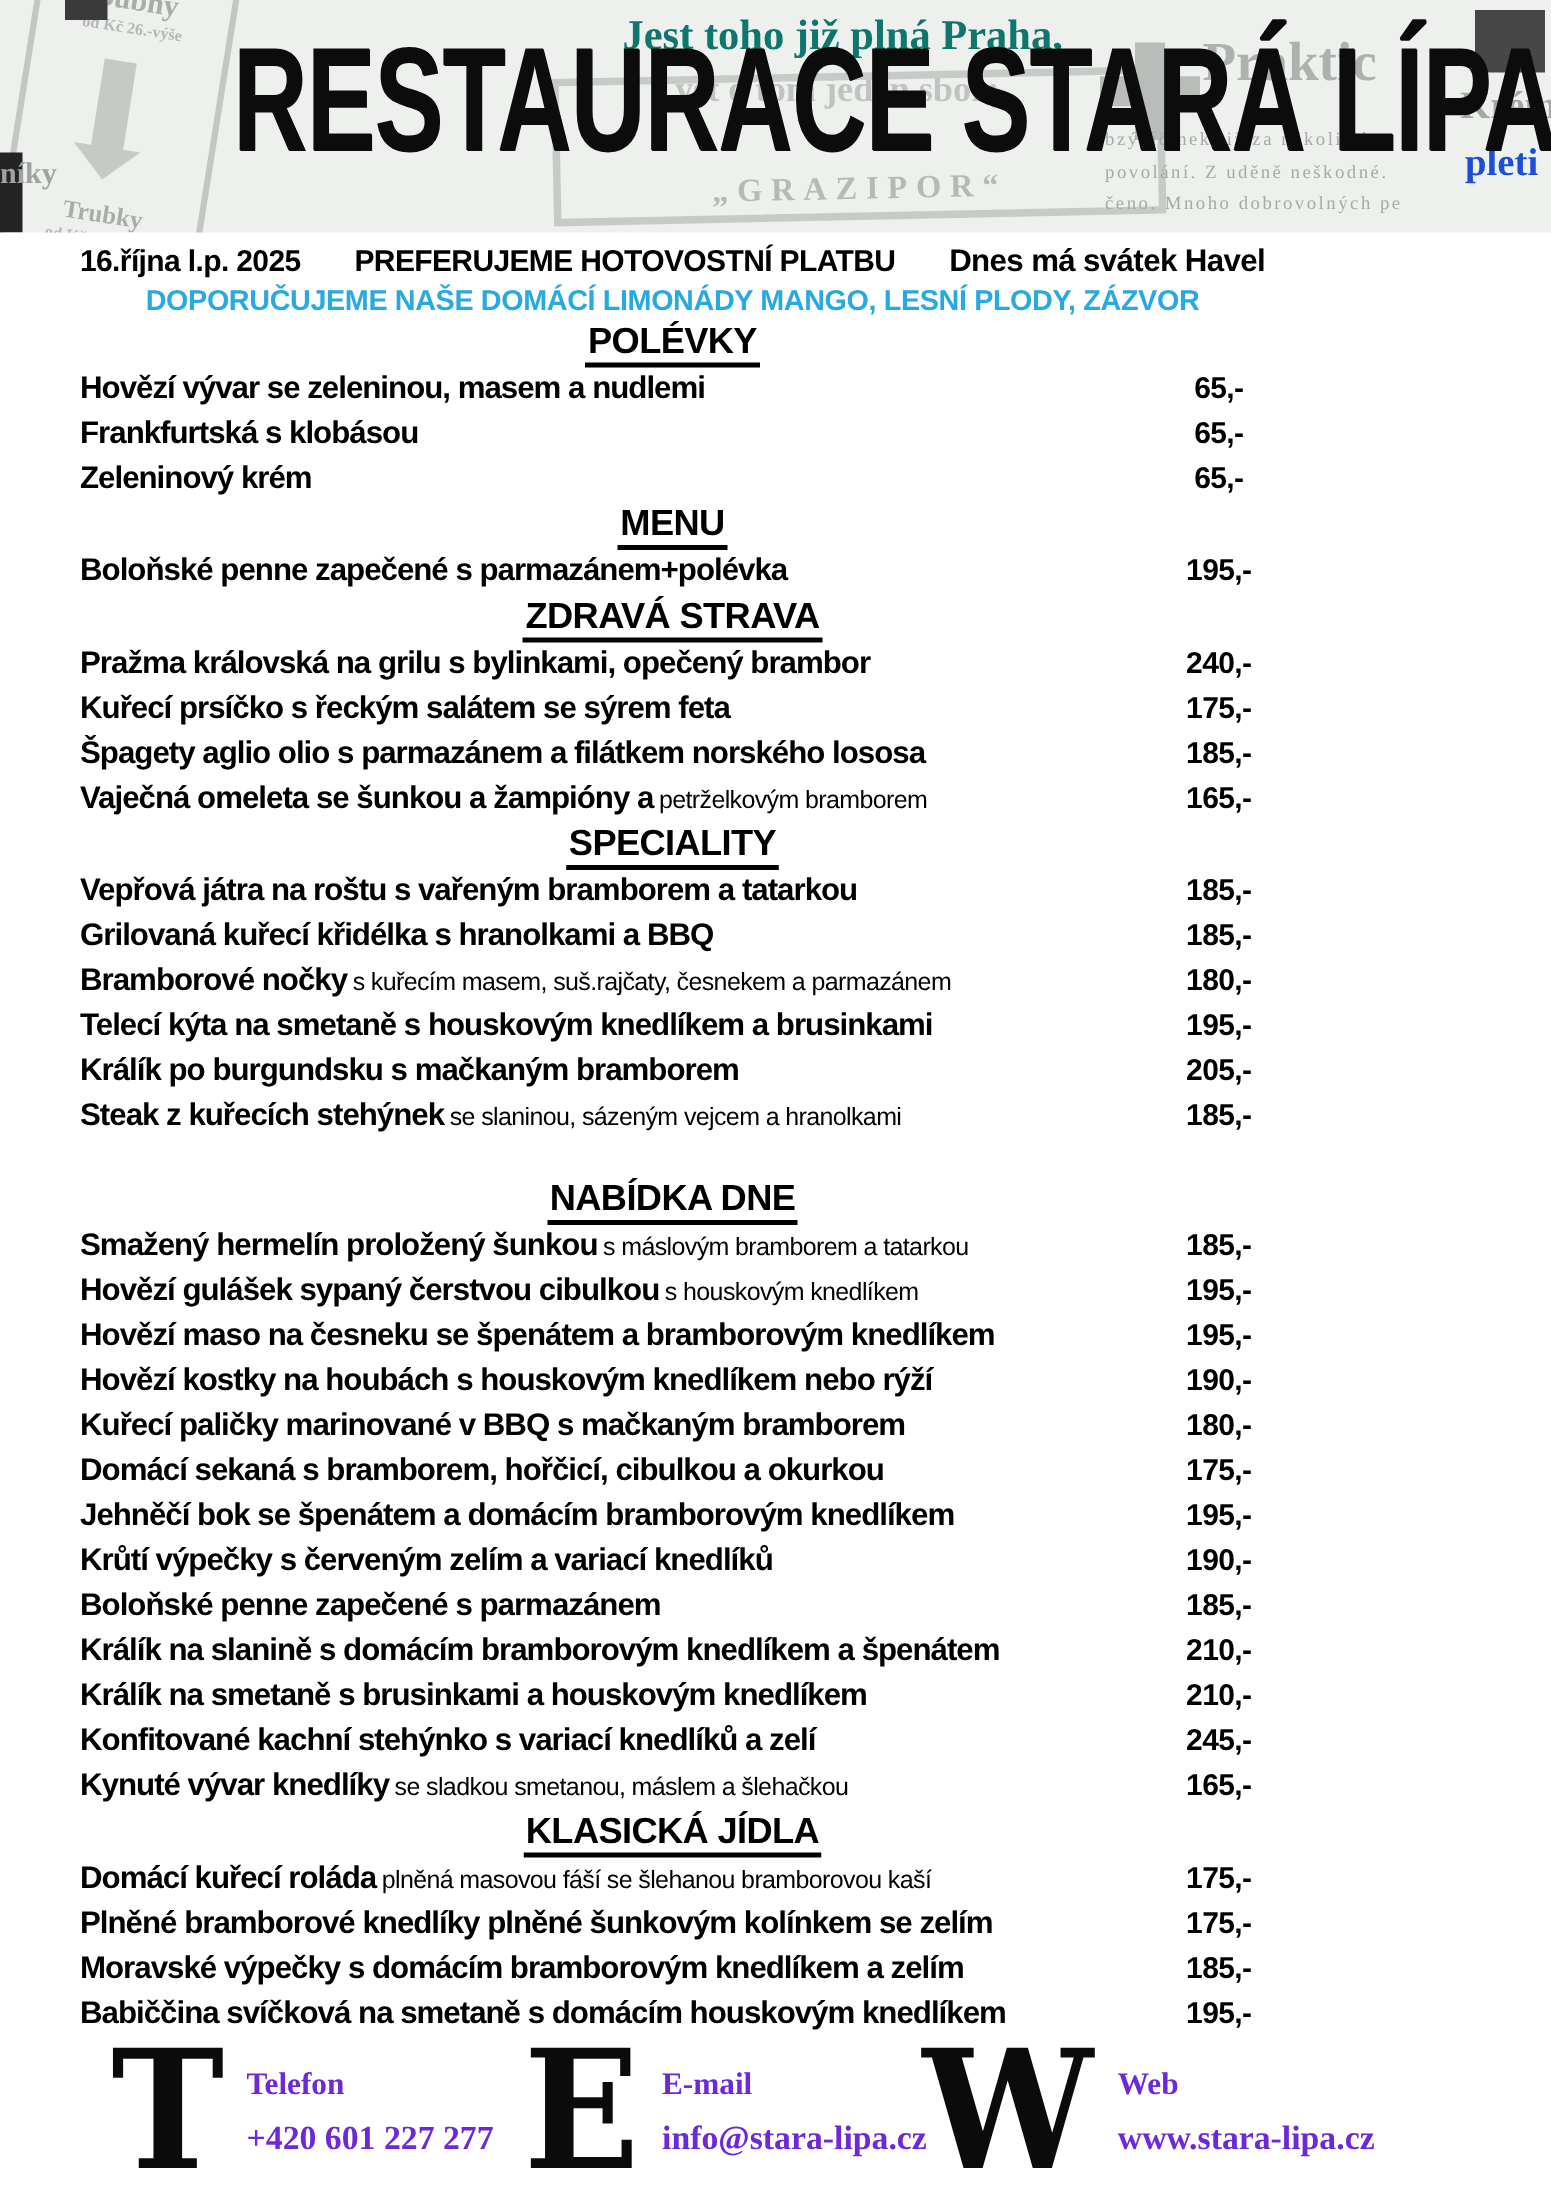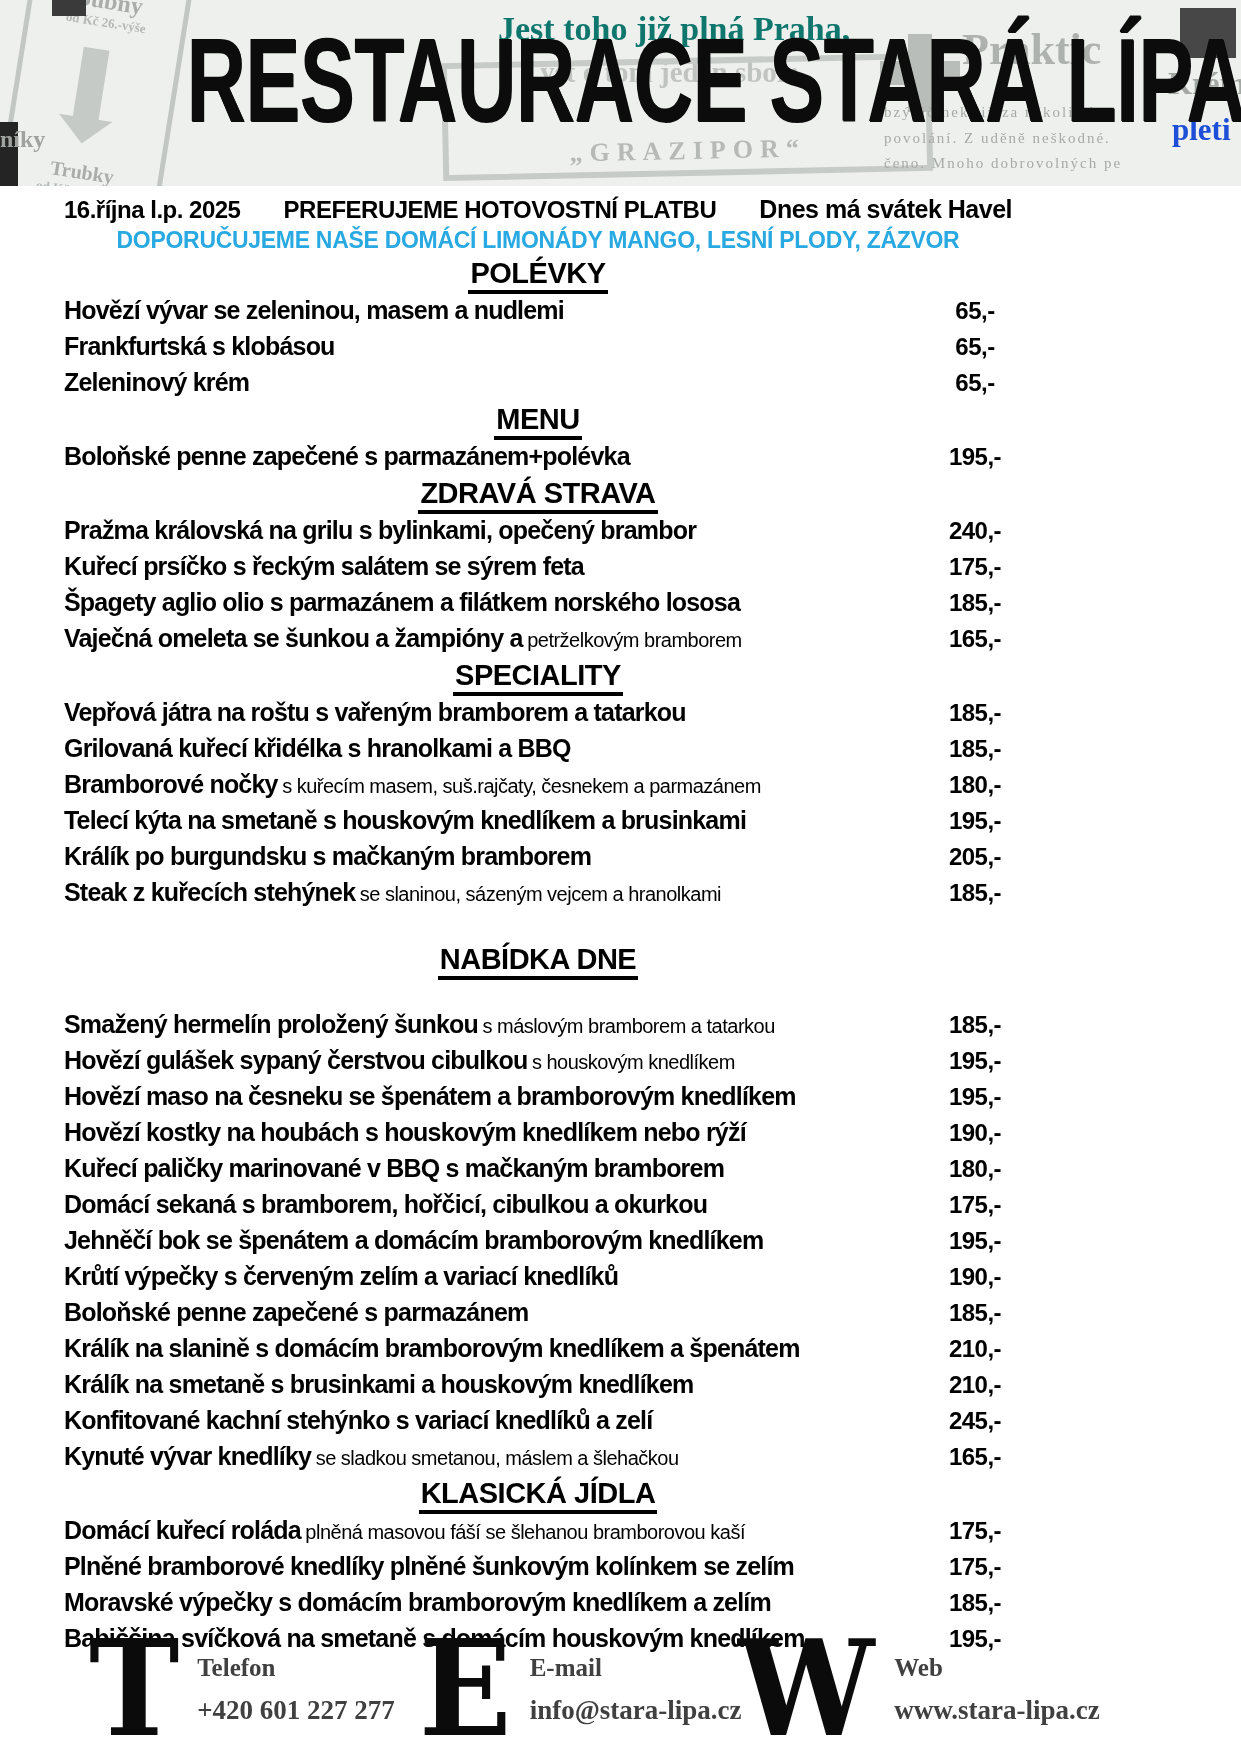--- a/index.html
+++ b/index.html
@@ -43,38 +43,38 @@
   
   .content{width:948px;margin-left:64px;}
   .info-line{display:flex;justify-content:space-between;align-items:baseline;
              margin-top:9px;font-weight:bold;font-size:24px;letter-spacing:-0.5px;}
   .info-line .nameday{font-size:25px;}
   .recommendation{text-align:center;font-weight:bold;font-size:23px;margin-top:3px;letter-spacing:-0.3px;}
 
   .section-heading{margin:0;text-align:center;height:38px;line-height:38px;font-size:29px;
                    font-weight:bold;letter-spacing:-0.5px;}
   .section-heading span{display:inline-block;line-height:33px;border-bottom:4px solid #000;padding:0 2px;}
-  .menu-section:nth-of-type(5) .section-heading{margin-top:30px;margin-bottom:28px;}
+  .menu-section:nth-of-type(5) .section-heading{margin-top:30px;margin-bottom:0;}
 
   .row{display:flex;align-items:baseline;height:36px;line-height:36px;white-space:nowrap;}
   .item-text{flex:1 1 auto;overflow:visible;}
   .item-name{font-weight:bold;font-size:25px;letter-spacing:-0.8px;}
   .item-detail{font-weight:normal;font-size:20px;letter-spacing:-0.5px;}
   .item-price{flex:0 0 74px;text-align:center;font-weight:bold;font-size:24px;letter-spacing:-0.5px;}
 
   
   .contacts{position:absolute;left:0;bottom:10px;width:1241px;height:112px;}
   .contact{position:absolute;top:0;display:flex;align-items:center;gap:14px;height:112px;}
   .contact:nth-child(1){left:85px;}
   .contact:nth-child(2){left:415px;}
   .contact:nth-child(3){left:732px;}
   .big-letter{font-family:"DejaVu Serif",serif;font-weight:bold;font-size:132px;line-height:96px;
               transform:scaleX(0.92);color:#0b0b0b;}
   .contact-info{display:flex;flex-direction:column;gap:17px;font-family:"Liberation Serif",serif;
-                font-weight:bold;color:#404040;}
+                font-weight:bold;color:#6d28d9;}
   .contact-label{font-size:25px;line-height:1;}
   .contact-value{font-size:27px;line-height:1;}
 </style>
 </head>
 <body>
 
 <div class="page">
 
   <header class="masthead">
     <div class="collage">

